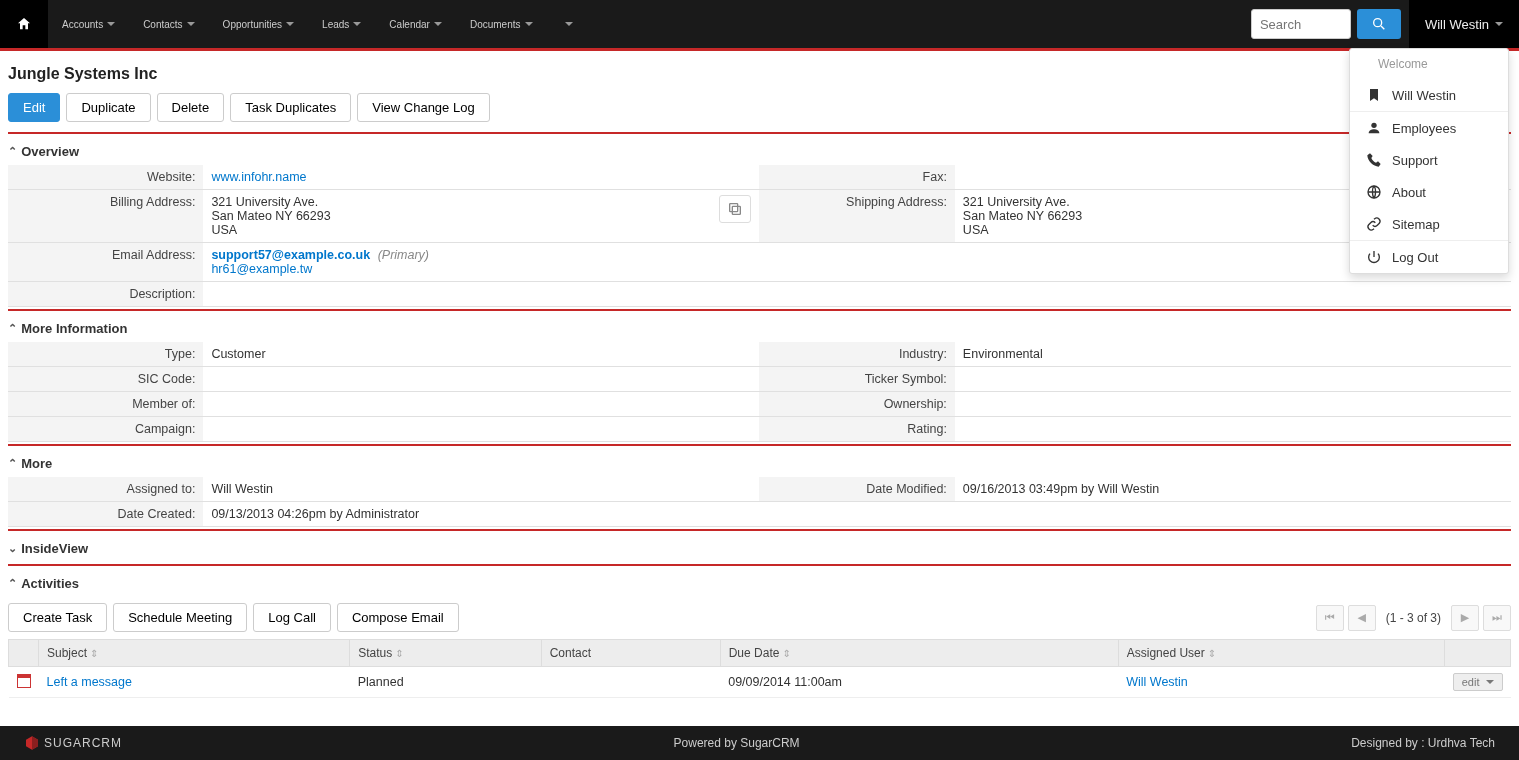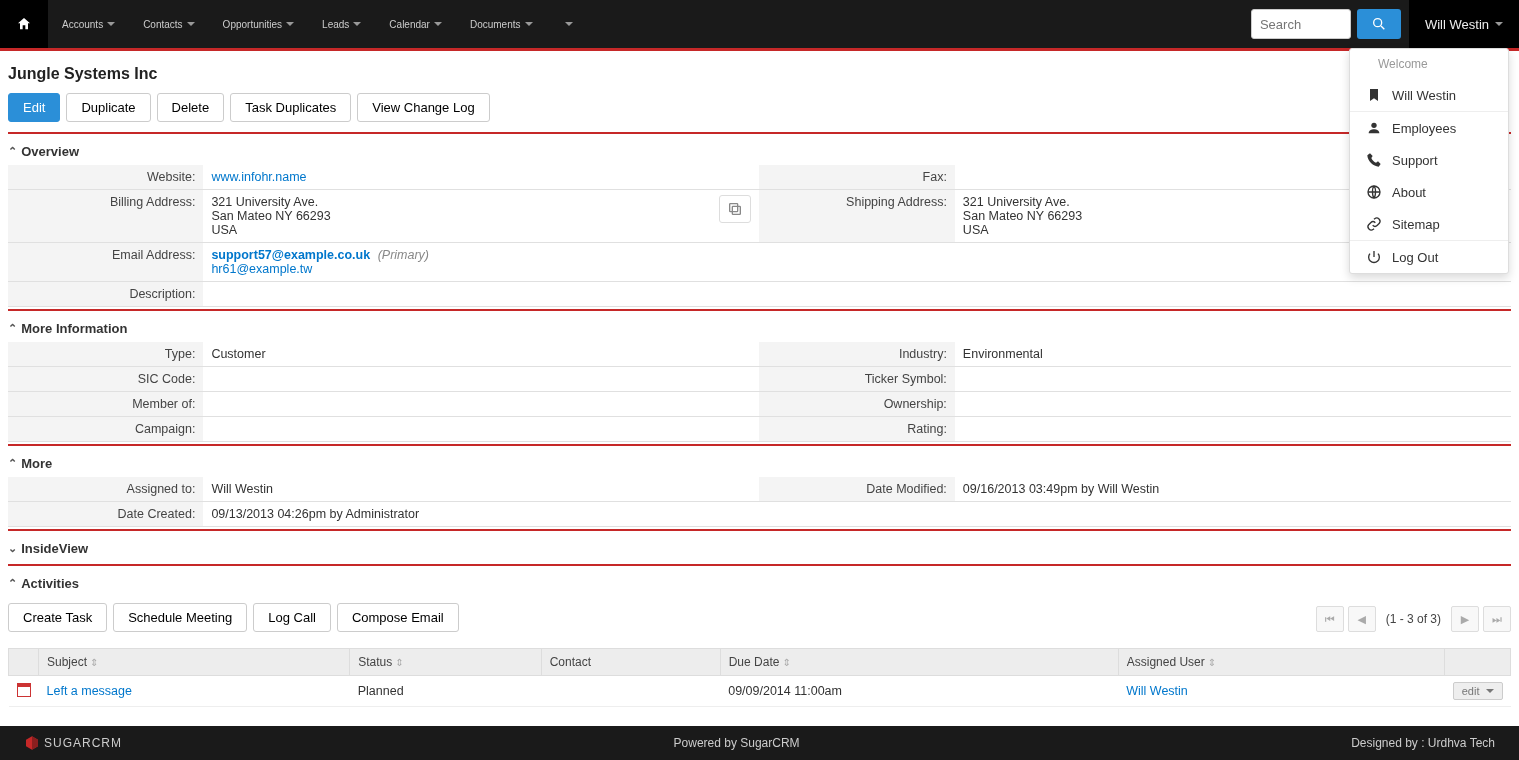--- a/index.html
+++ b/index.html
@@ -28,21 +28,21 @@
 .detail-table td { padding: 5px 8px; vertical-align: top; font-size: 12.5px; }
 .detail-table td.label { background: #f4f4f4; text-align: right; width: 13%; color: #444; }
 .detail-table td.value { width: 37%; color: #333; }
 .linkedin-badge { display: inline-block; background: #1178b3; color: #fff; font-size: 10px; font-weight: bold; padding: 1px 3px; border-radius: 2px; margin-left: 4px; }
 .copy-btn { float: right; border: 1px solid #ddd; border-radius: 3px; width: 32px; height: 28px; display: flex; align-items: center; justify-content: center; cursor: pointer; }
 .primary-tag { font-style: italic; color: #888; margin-left: 4px; }
 .dropdown-menu { position: absolute; right: 10px; top: 48px; background: #fff; border: 1px solid #ddd; border-radius: 3px; box-shadow: 0 4px 10px rgba(0,0,0,0.15); min-width: 160px; z-index: 1000; }
 .dropdown-menu .welcome { padding: 8px 28px; color: #999; font-size: 12px; }
 .dropdown-menu .menu-item { padding: 8px 16px; display: flex; align-items: center; gap: 10px; color: #333; cursor: pointer; font-size: 13px; }
 .dropdown-menu .divider { height: 1px; background: #eee; }
-.activities-controls { display: flex; align-items: flex-end; margin-top: 6px; margin-bottom: 16px; }
+.activities-controls { display: flex; align-items: center; margin-top: 6px; margin-bottom: 7px; }
 .pager { margin-left: auto; display: flex; align-items: center; gap: 4px; }
 .pager-btn { border: 1px solid #ddd; background: #f8f8f8; width: 28px; height: 26px; display: flex; align-items: center; justify-content: center; cursor: pointer; border-radius: 2px; color: #aaa; font-size: 11px; }
 .pager-text { font-size: 12px; color: #444; padding: 0 6px; }
 .grid { width: 100%; border-collapse: collapse; }
 .grid th { background: #ededed; border: 1px solid #ddd; padding: 6px 8px; text-align: left; font-weight: normal; font-size: 12px; color: #444; }
 .grid td { border-bottom: 1px solid #eee; padding: 6px 8px; font-size: 12.5px; }
 .sort-icon { color: #aaa; font-size: 10px; margin-left: 3px; }
 .edit-cell { text-align: right; }
 .edit-dropdown { border: 1px solid #ccc; background: #eee; padding: 2px 8px; font-size: 11px; color: #777; display: inline-flex; align-items: center; border-radius: 2px; cursor: pointer; }
 .footer { background: #1a1a1a; color: #ccc; height: 34px; display: flex; align-items: center; padding: 0 24px; position: fixed; bottom: 0; left: 0; right: 0; font-size: 12px; }

